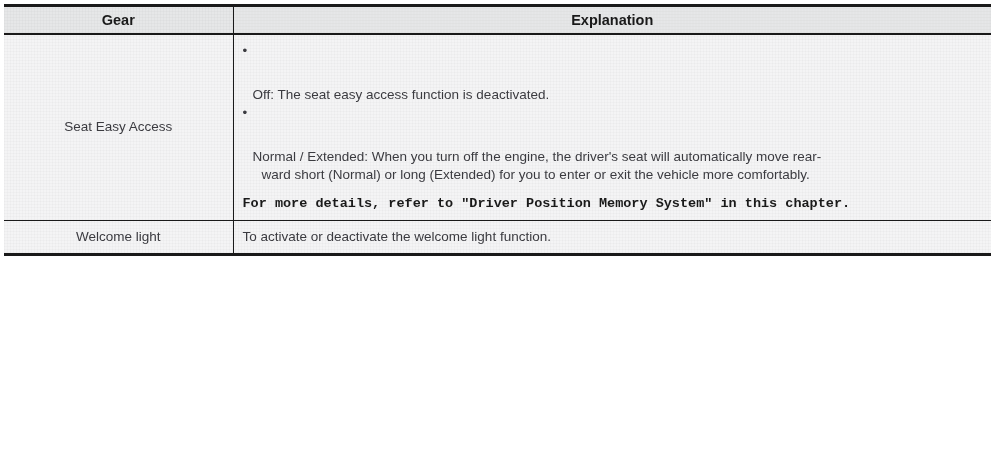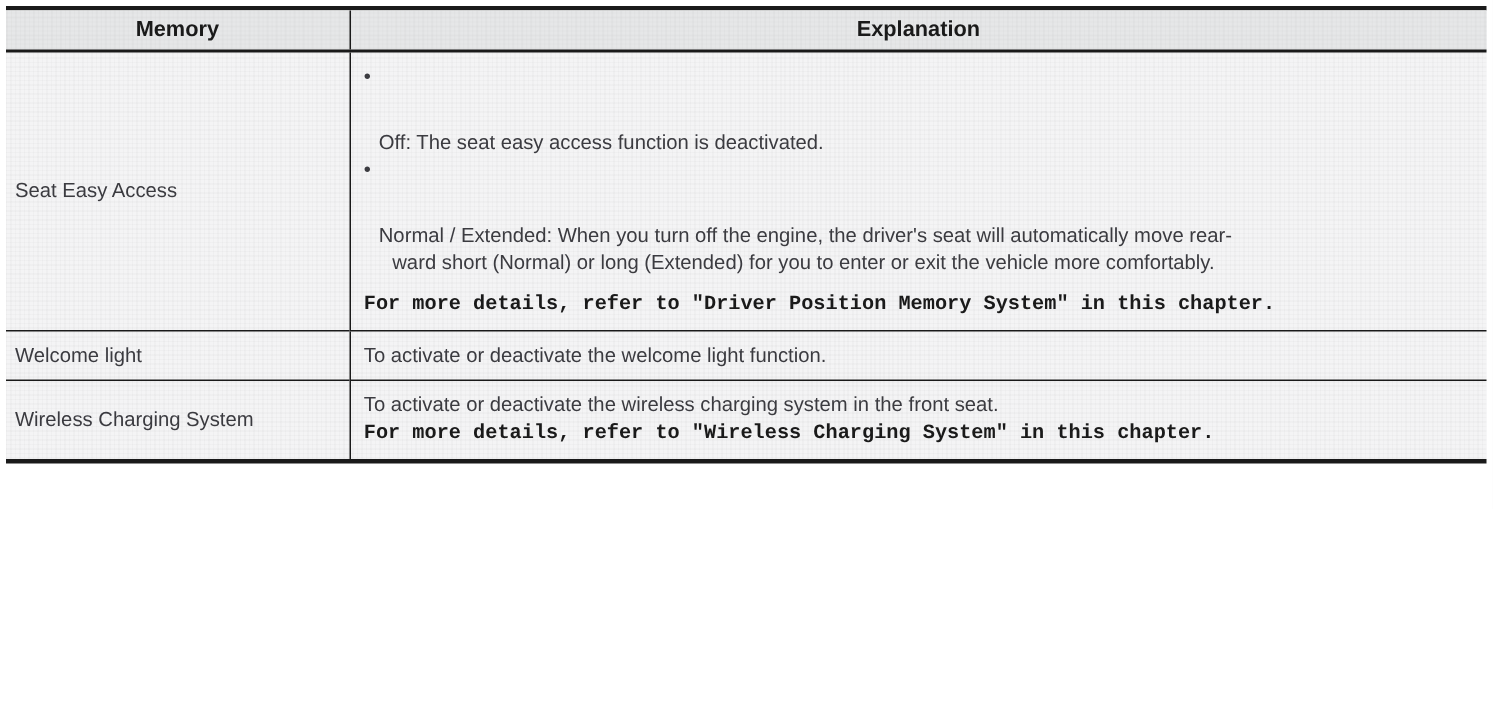--- a/index.html
+++ b/index.html
@@ -59,21 +59,21 @@
     border-right: 1px solid #1a1a1a;
     padding: 0;
     vertical-align: middle;
     font-size: 13.5px;
     color: #3b3b40;
   }
   tbody tr:first-child td { border-top: none; }
   tbody td:last-child { border-right: none; }
 
   td.items-cell {
-    text-align: left;
+    text-align: center;
     padding: 4px 6px;
     line-height: 1.35;
   }
 
   td.expl-cell {
     padding: 7px 7px 7px 9px;
     line-height: 1.33;
   }
 
   .line { display: block; }
@@ -110,21 +110,21 @@
 <body>
 
 <div class="table-wrap">
   <table class="settings-table">
     <colgroup>
       <col class="col-items">
       <col class="col-expl">
     </colgroup>
     <thead>
       <tr>
-        <th>Memory</th>
+        <th>Gear</th>
         <th>Explanation</th>
       </tr>
     </thead>
     <tbody>
 
       <tr>
         <td class="items-cell">Seat Easy Access</td>
         <td class="expl-cell">
           <span class="bullets">
             <span class="bullet-row">
@@ -143,26 +143,19 @@
         </td>
       </tr>
 
       <tr>
         <td class="items-cell">Welcome light</td>
         <td class="expl-cell">
           <span class="line">To activate or deactivate the welcome light function.</span>
         </td>
       </tr>
 
-      <tr>
-        <td class="items-cell">Wireless Charging System</td>
-        <td class="expl-cell">
-          <span class="line">To activate or deactivate the wireless charging system in the front seat.</span>
-          <span class="note tight">For more details, refer to "Wireless Charging System" in this chapter.</span>
-        </td>
-      </tr>
 
 
 
 
     </tbody>
   </table>
 </div>
 
 </body></html>

